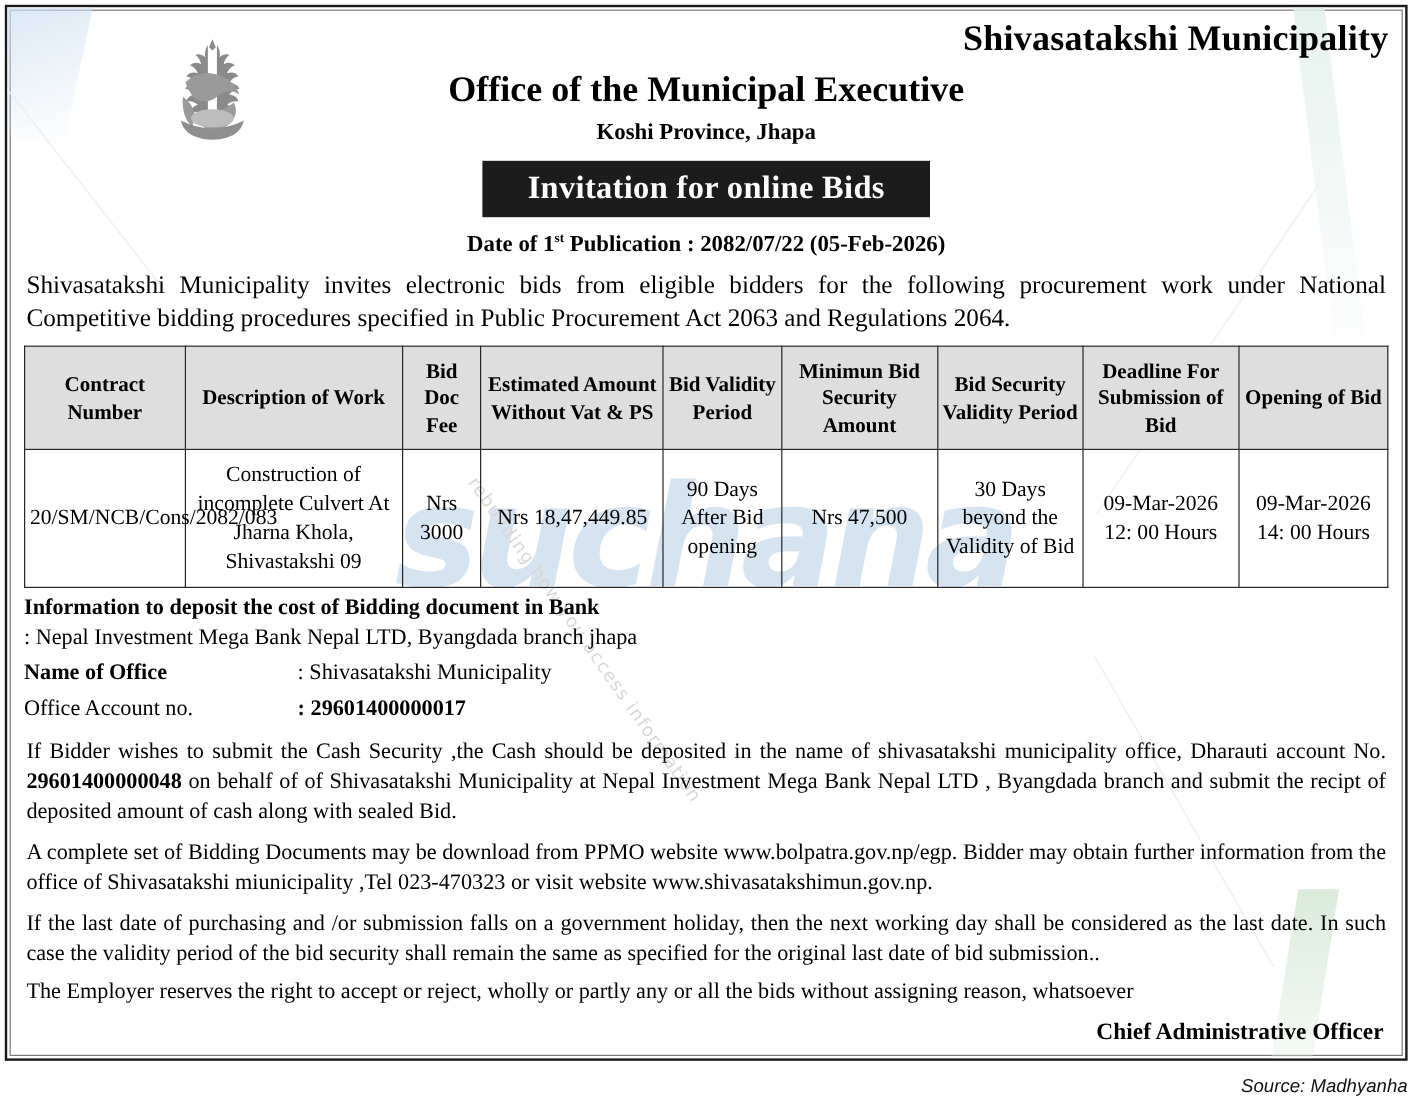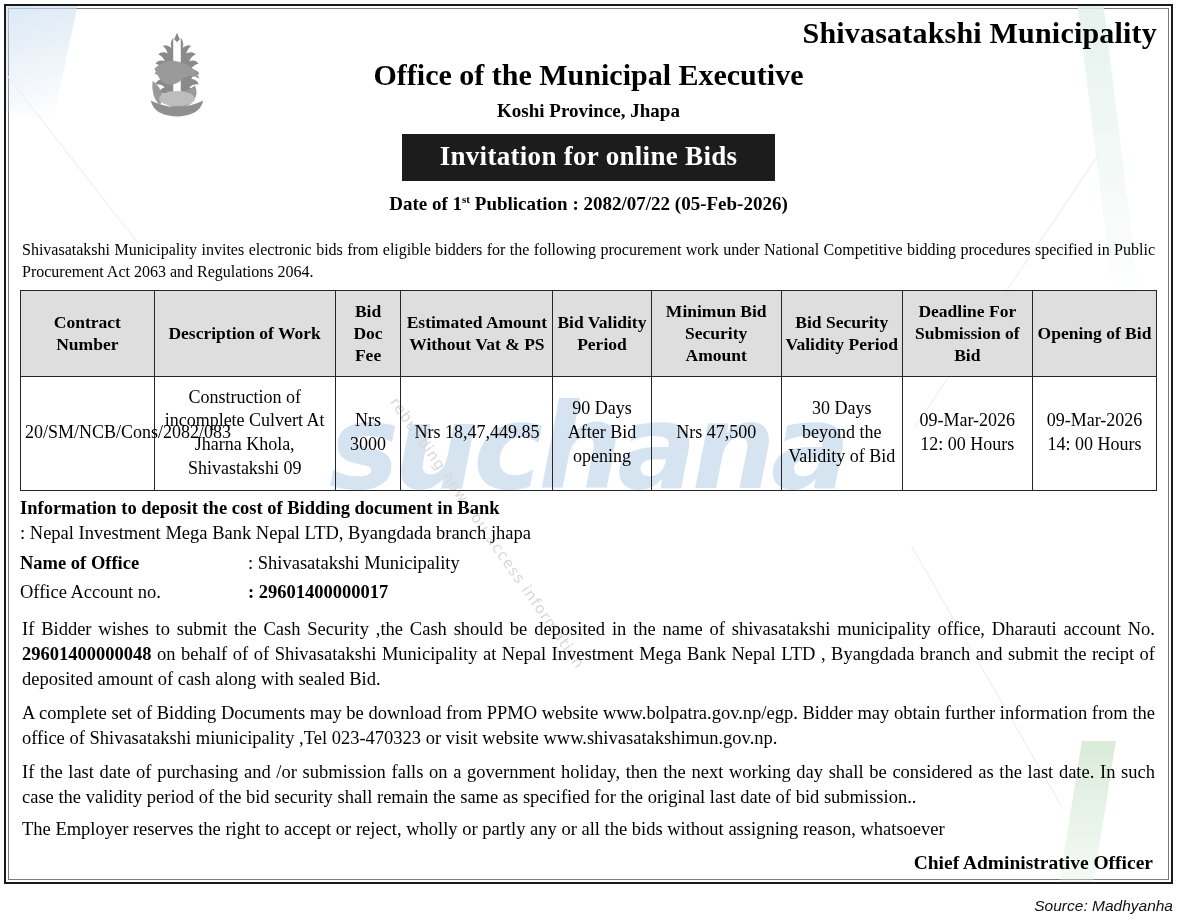--- a/index.html
+++ b/index.html
@@ -140,24 +140,24 @@
   .pubdate {
     text-align: center;
     font-size: 19px;
     font-weight: bold;
     margin-top: 12px;
   }
   .pubdate sup { font-size: 11px; vertical-align: super; }
 
   
   .intro {
-    font-size: 16px;
+    font-size: 21px;
     line-height: 1.33;
     text-align: justify;
-    margin-top: 24px;
+    margin-top: 9px;
     padding: 0 2px;
   }
 
   
   table.bids {
     width: 100%;
     border-collapse: collapse;
     margin-top: 8px;
     table-layout: fixed;
   }

